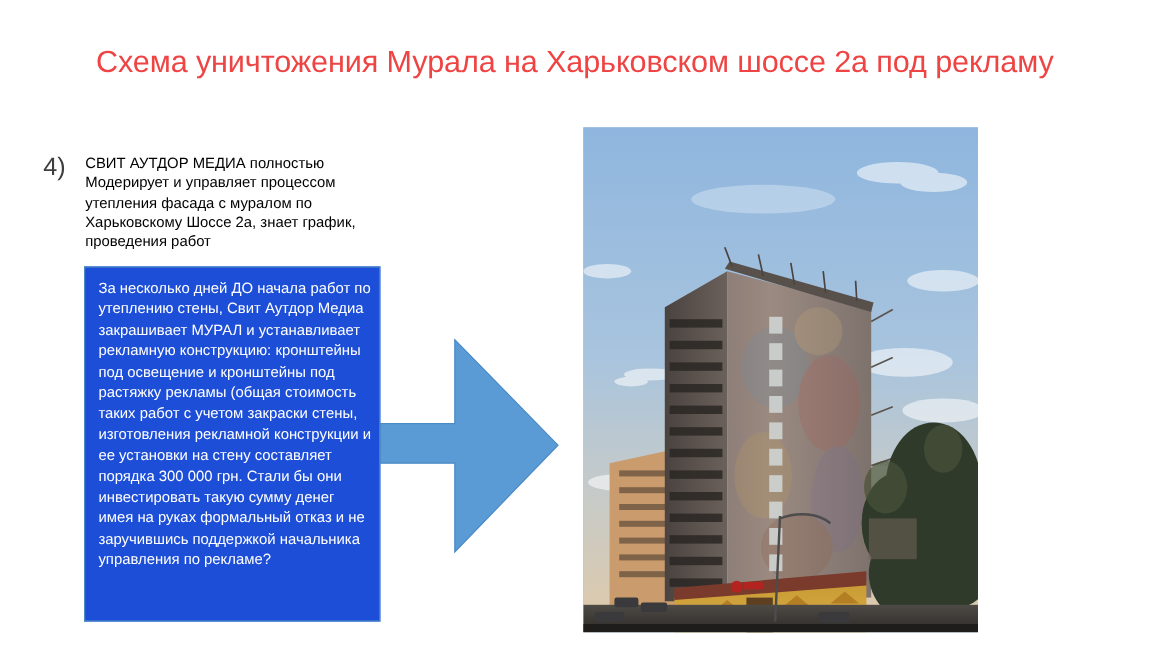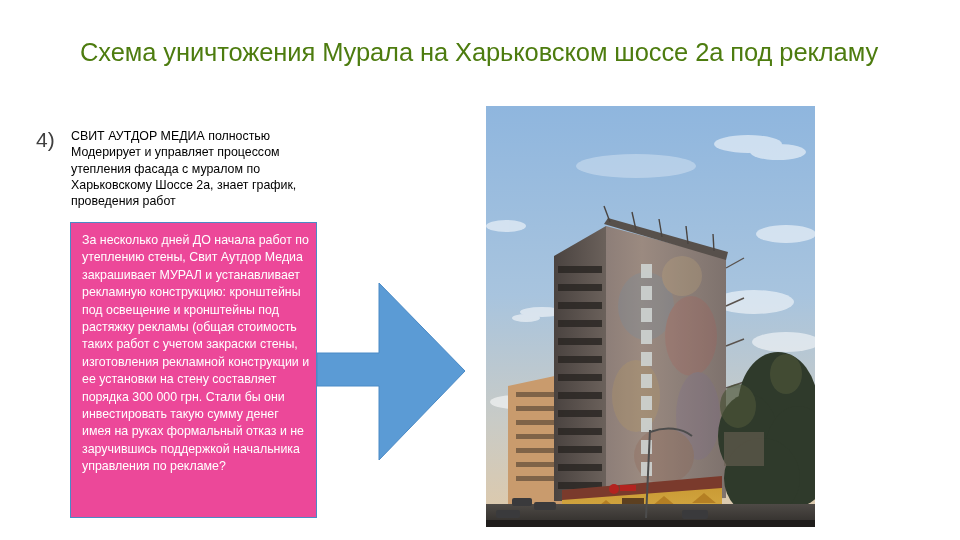--- a/index.html
+++ b/index.html
@@ -17,21 +17,21 @@
   }
 
   
   #slide-title {
     position: absolute;
     left: 80px;
     top: 38px;
     width: 820px;
     font-size: 25.5px;
     font-weight: 400;
-    color: #4d7c0f;
+    color: #ef4444;
     letter-spacing: -0.1px;
     white-space: nowrap;
   }
 
   
   #list-marker {
     position: absolute;
     left: 36px;
     top: 128px;
     font-size: 21px;
@@ -48,21 +48,21 @@
     color: #000000;
   }
 
   
   #callout-box {
     position: absolute;
     left: 70px;
     top: 222px;
     width: 247px;
     height: 296px;
-    background: #ec4899;
+    background: #1d4ed8;
     border: 1px solid #4a8ac6;
     box-sizing: border-box;
   }
   #callout-text {
     position: absolute;
     left: 11px;
     top: 9px;
     width: 228px;
     font-size: 12.4px;
     line-height: 17.4px;

